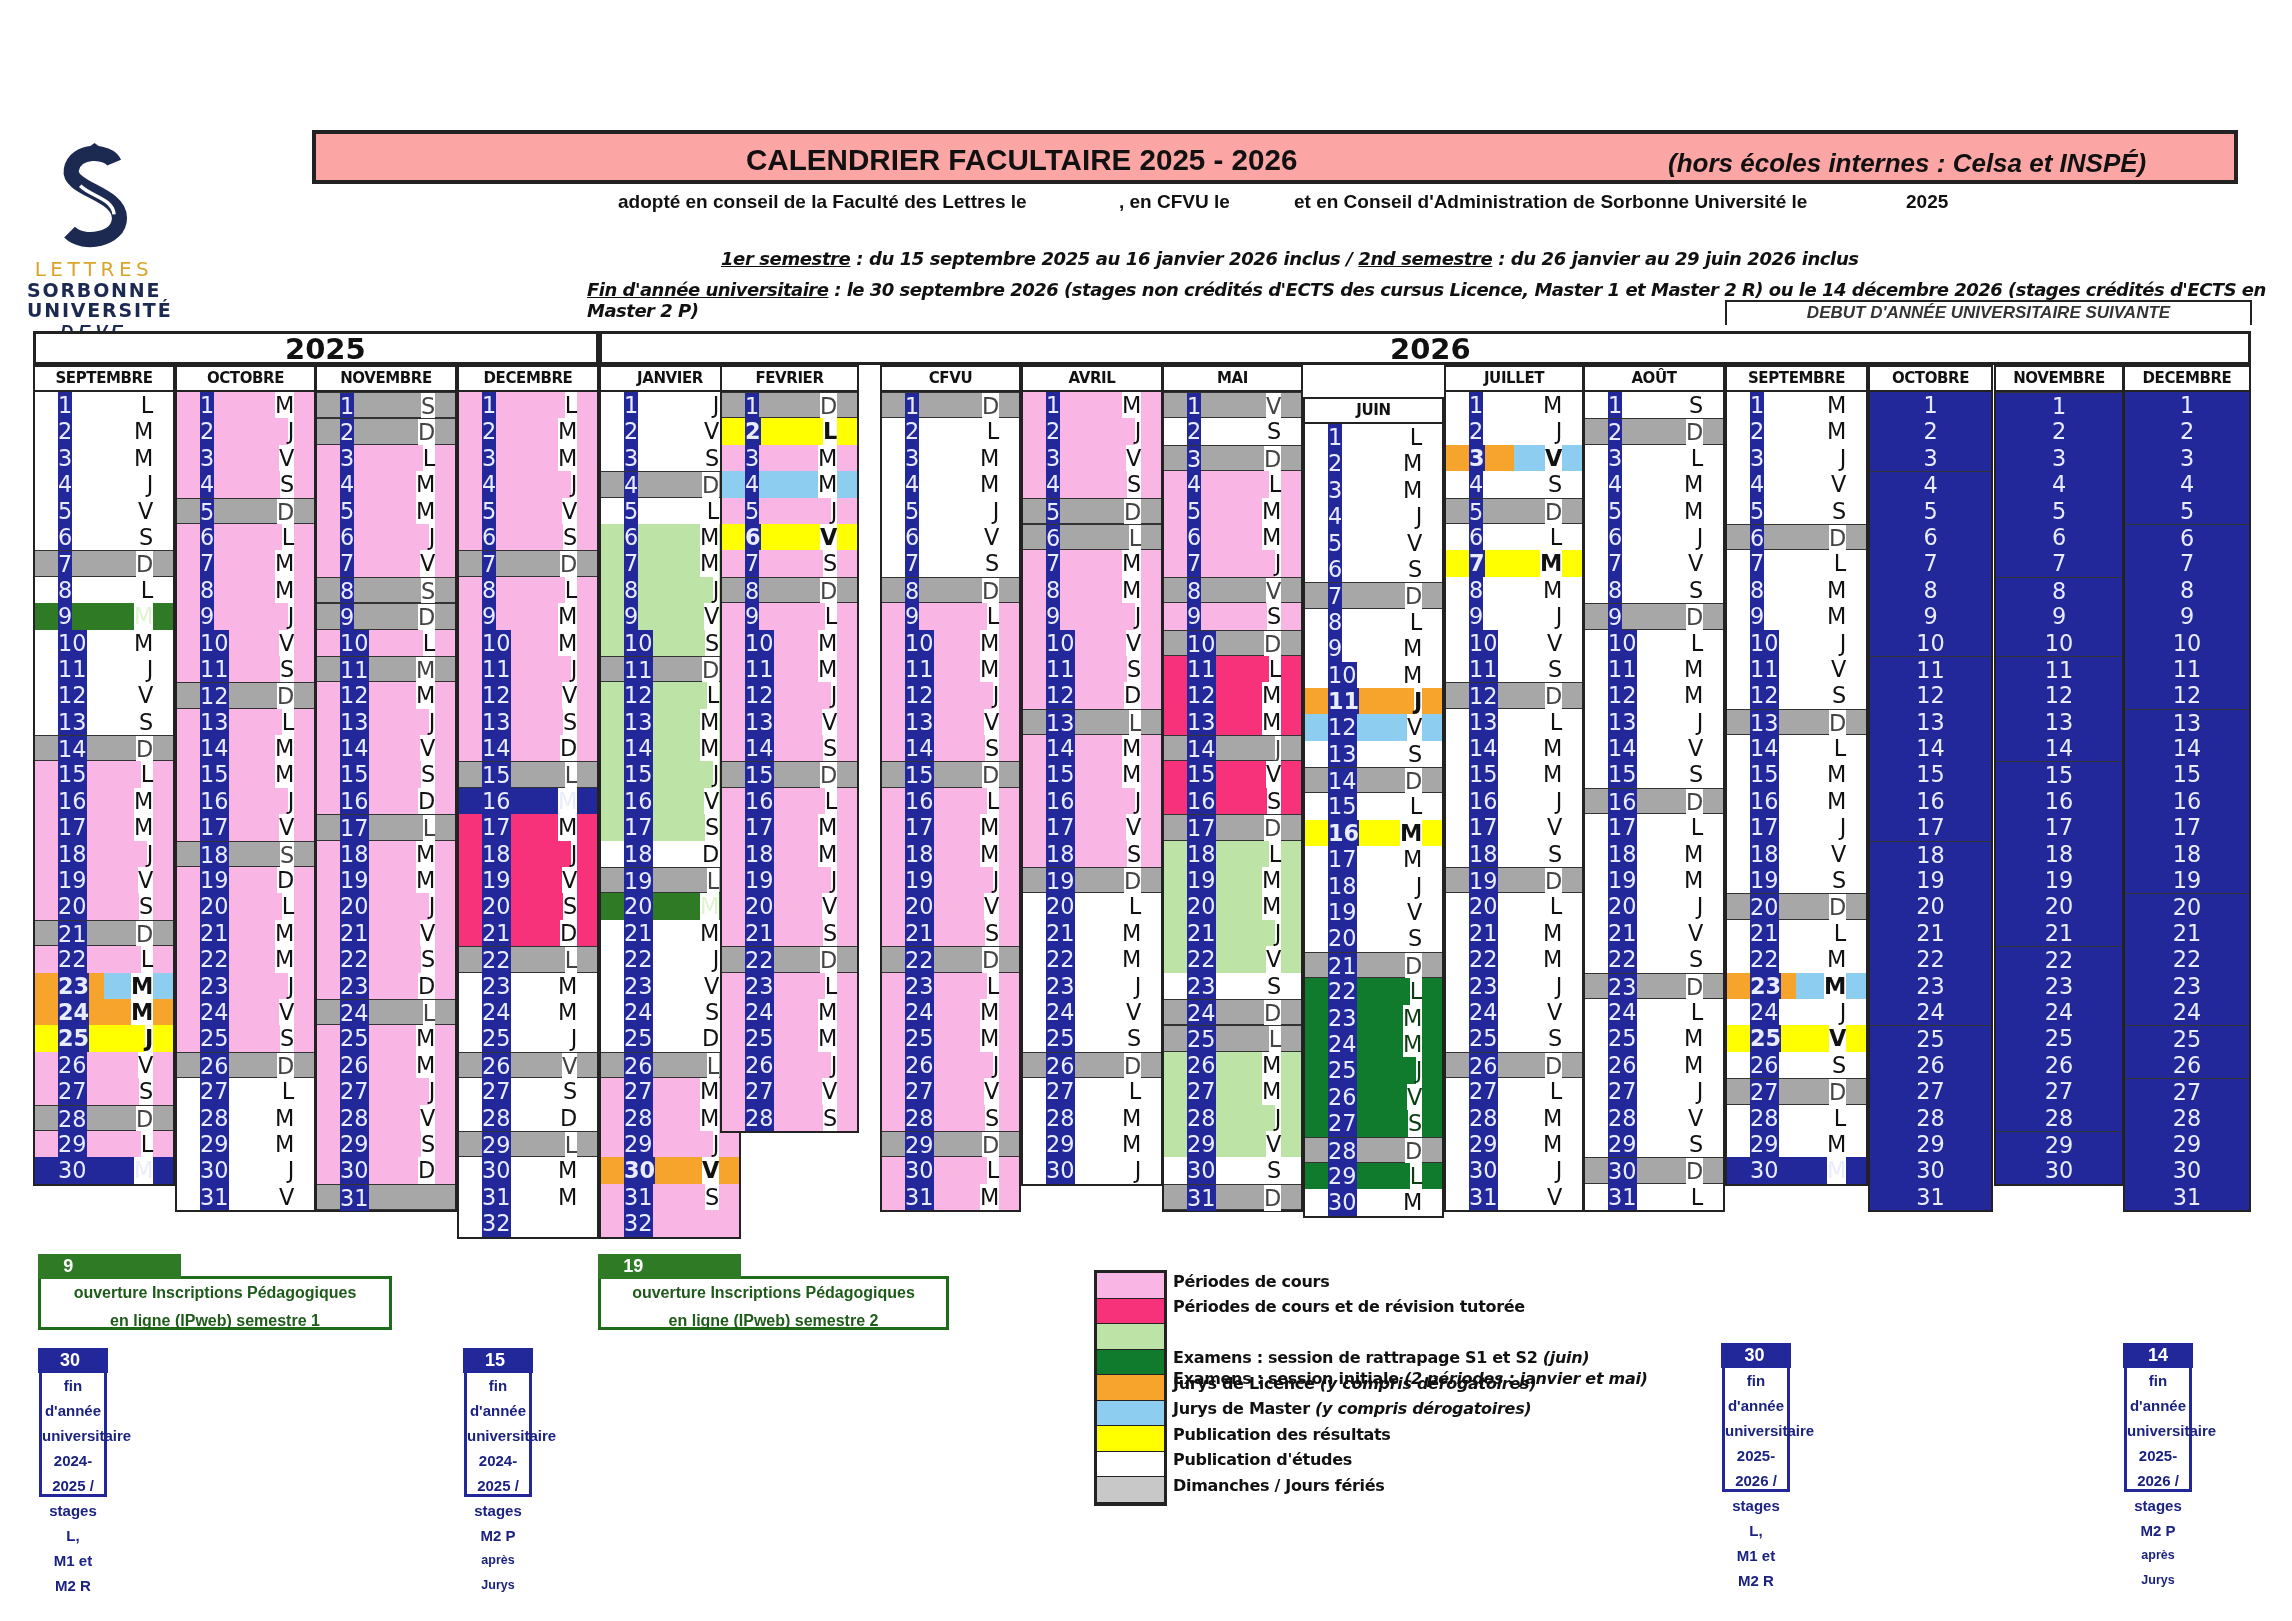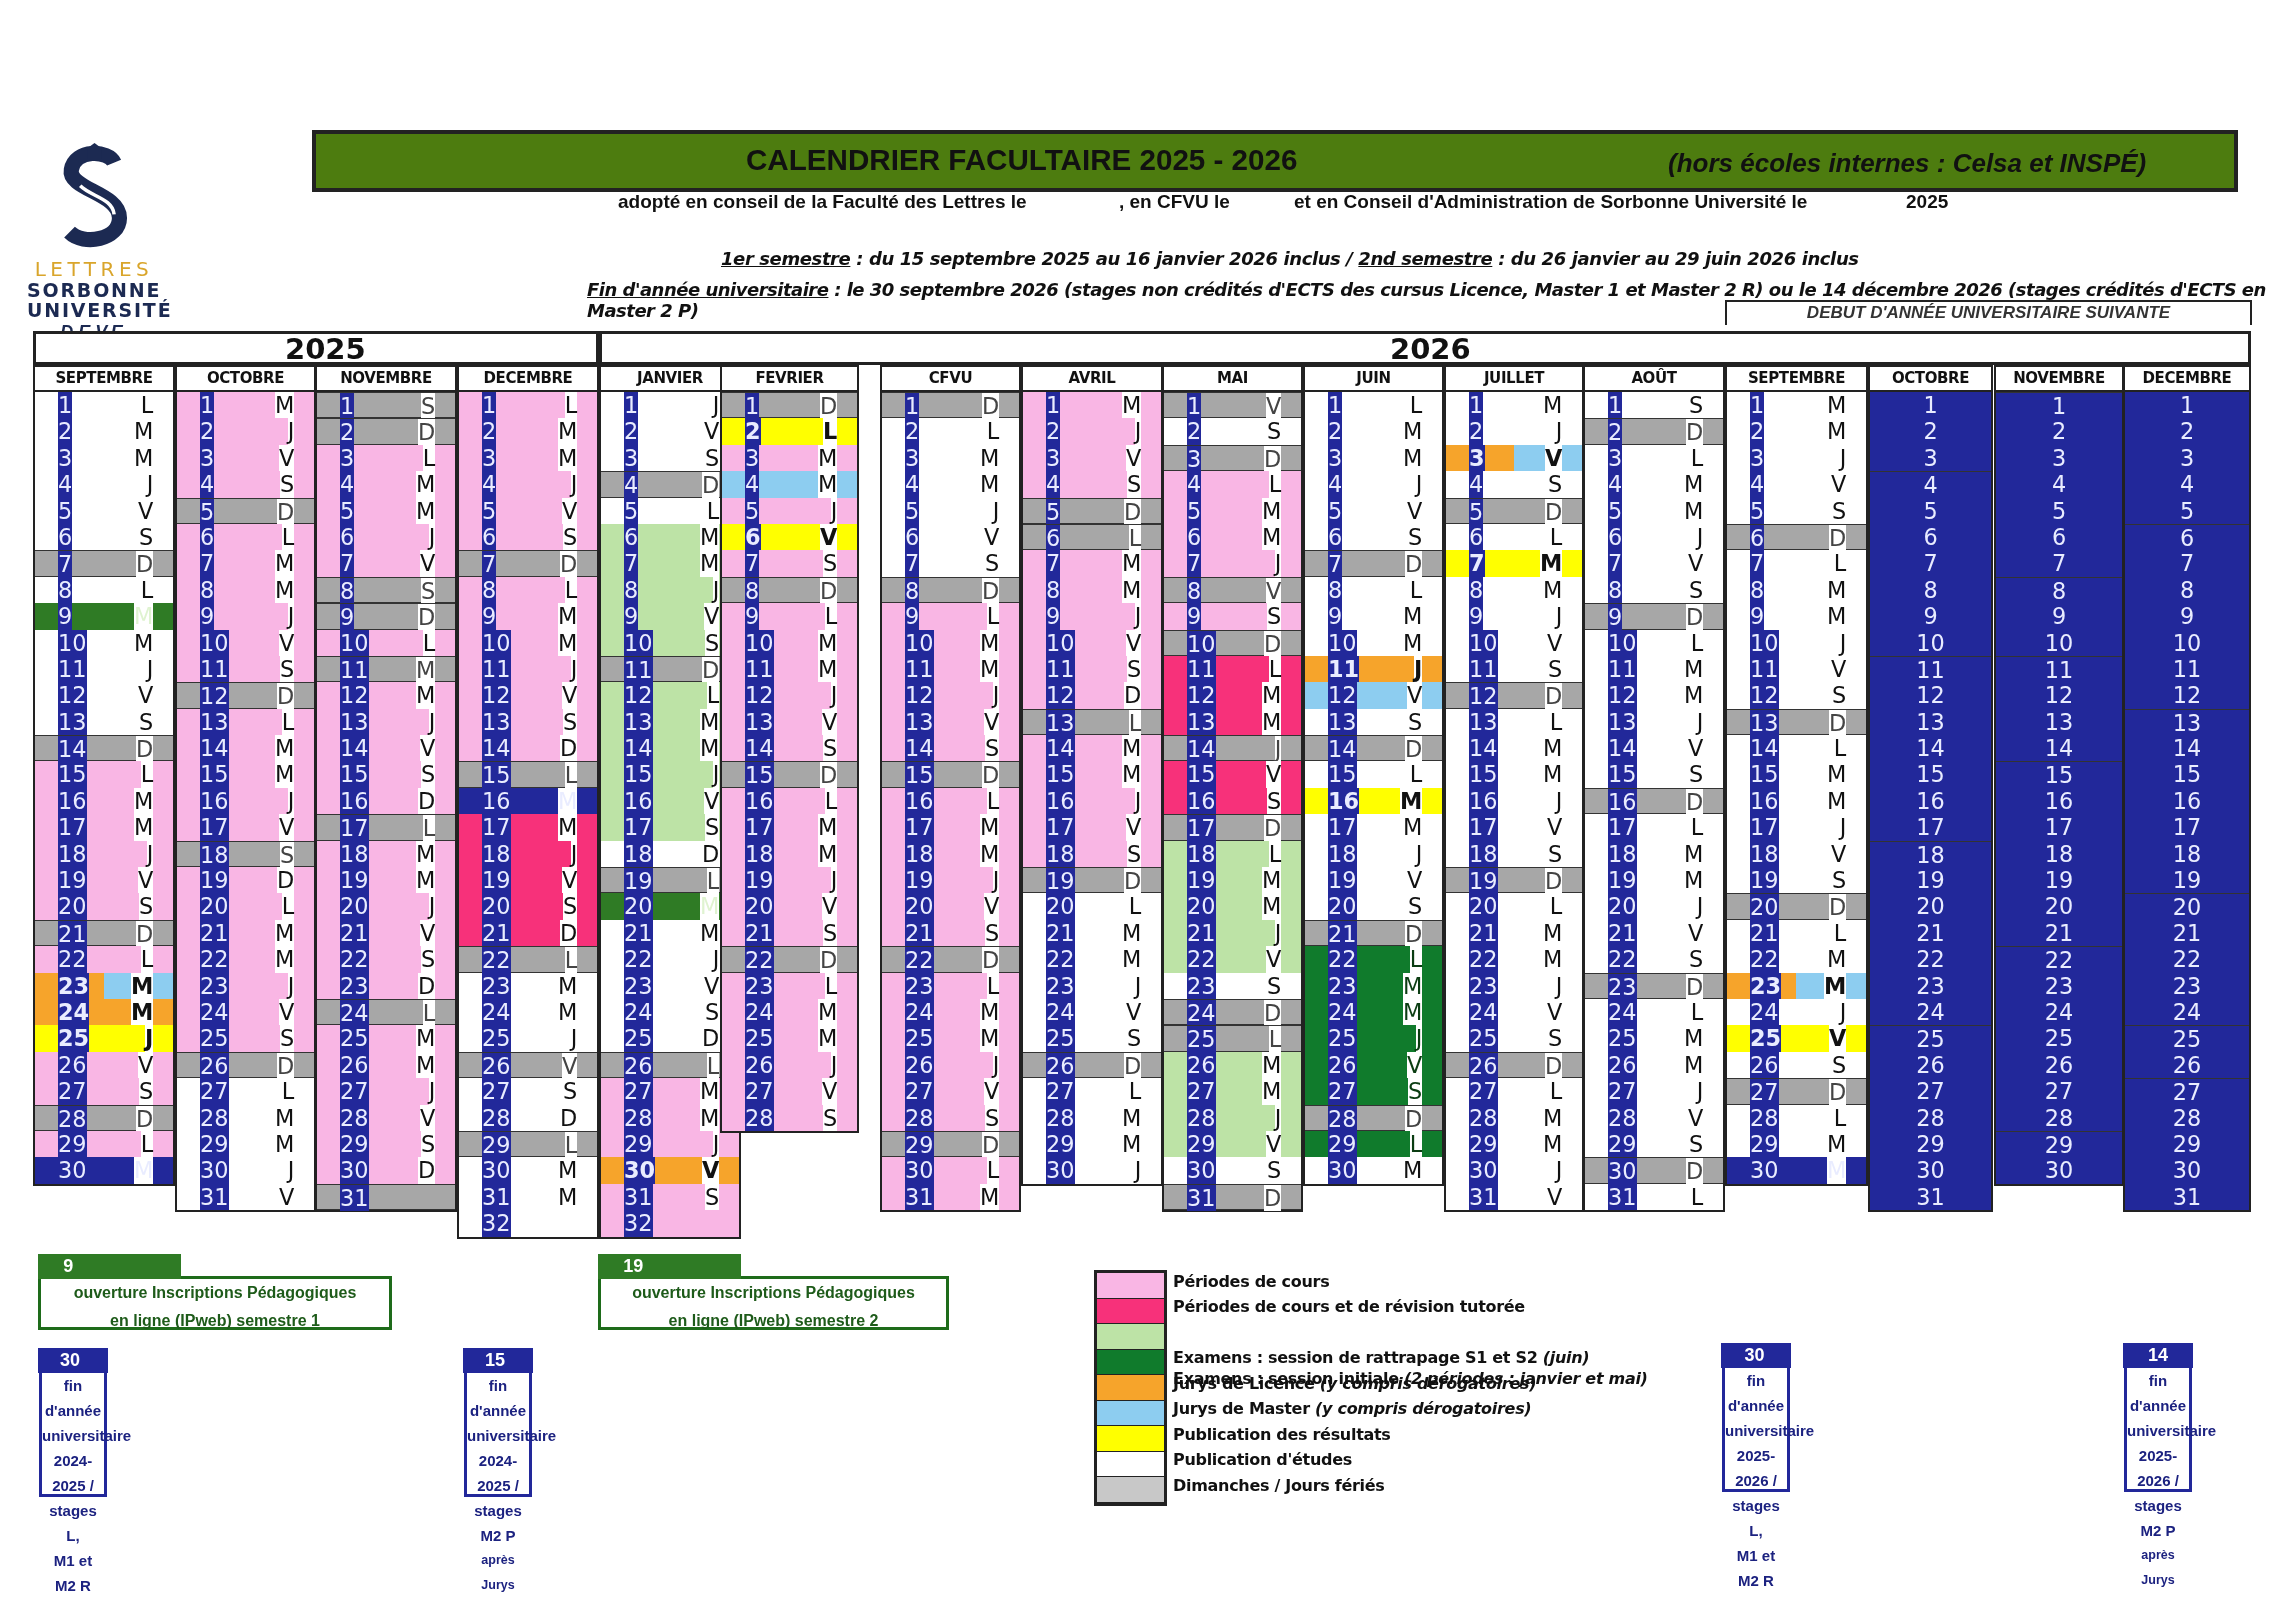--- a/index.html
+++ b/index.html
@@ -2,21 +2,21 @@
 <html style="font-size:14.3px"><head>
 <meta charset="utf-8">
 <style>
   html,body{margin:0;padding:0;background:#fff;}
   body{width:2293px;height:1621px;position:relative;font-family:"Liberation Sans","DejaVu Sans",sans-serif;color:#111;overflow:hidden;}
   .logo{position:absolute;left:27px;top:143px;width:134px;text-align:center;}
   .logo svg{display:block;margin:0 auto;}
   .logo .l1{color:#d9a52b;font-size:20px;letter-spacing:4.5px;margin-top:7.2px;font-family:"DejaVu Sans",sans-serif;}
   .logo .l2{color:#1c2a52;font-size:19px;font-weight:bold;letter-spacing:1.8px;line-height:19.7px;font-family:"DejaVu Sans",sans-serif;}
   .logo .l3{color:#1c2a52;font-size:18px;font-weight:bold;font-style:italic;margin-top:1.8px;}
-  .titlebox{position:absolute;left:312px;top:130px;width:1926px;height:62px;border:4.5px solid #222;background:#4d7c0f;box-sizing:border-box;}
+  .titlebox{position:absolute;left:312px;top:130px;width:1926px;height:54px;border:4.5px solid #222;background:#fca5a5;box-sizing:border-box;}
   .titlebox .t{position:absolute;left:430px;top:9px;font-size:29.6px;font-weight:bold;}
   .titlebox .s{position:absolute;left:1352px;top:14.3px;font-size:26px;font-weight:bold;font-style:italic;}
   .adopt{position:absolute;top:191px;font-size:19px;font-weight:bold;}
   .sem{position:absolute;top:248px;left:721px;font-size:18px;font-weight:bold;font-style:italic;font-family:"DejaVu Sans",sans-serif;letter-spacing:-0.4px;}
   .fin{position:absolute;top:279px;left:587px;font-size:18px;font-weight:bold;font-style:italic;font-family:"DejaVu Sans",sans-serif;letter-spacing:-0.5px;}
   .u{text-decoration:underline;}
   .debut{position:absolute;left:1725px;top:300px;width:527px;height:25px;border:2.7px solid #222;border-bottom:none;box-sizing:border-box;text-align:center;font-size:17px;font-weight:bold;font-style:italic;color:#333;line-height:21.5px;}
   .yearrow{position:absolute;top:331px;height:34px;border:3.6px solid #222;box-sizing:border-box;background:#fff;font-weight:bold;font-size:29px;font-family:"DejaVu Sans",sans-serif;}
   .yearrow span{position:absolute;top:-1.8px;}
   .month{position:absolute;top:365px;border:2.7px solid #222;box-sizing:border-box;background:#fff;}
@@ -1214,21 +1214,21 @@
       </div>
       <div class="day w">
         <span class="n">30</span>
         <span class="w">S</span>
       </div>
       <div class="day g">
         <span class="n">31</span>
         <span class="w">D</span>
       </div>
     </div>
-    <div class="month" style="left: 1303px; width: 141px;">
+    <div class="month" style="left: 1303px; width: 141px; margin-top: 32px;">
       <div class="mhead">JUIN</div>
       <div class="day w">
         <span class="n">1</span>
         <span class="w">L</span>
       </div>
       <div class="day w">
         <span class="n">2</span>
         <span class="w">M</span>
       </div>
       <div class="day w">

